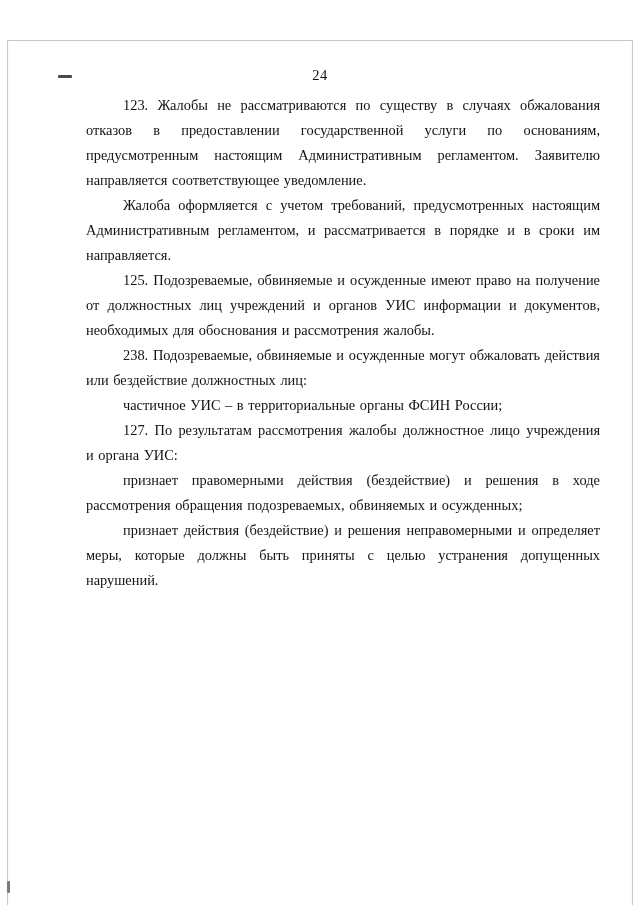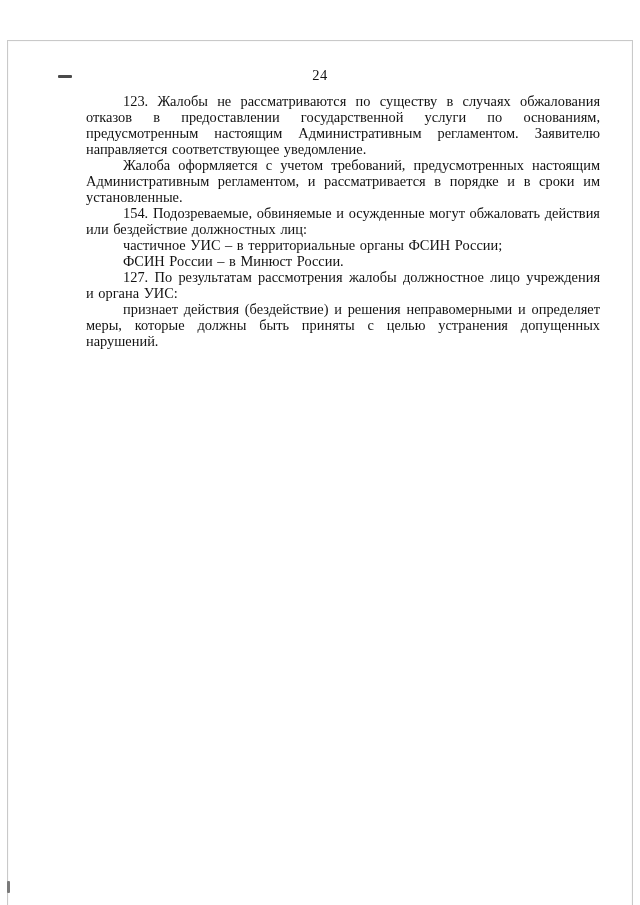--- a/index.html
+++ b/index.html
@@ -50,37 +50,38 @@
     line-height: 16px;
     margin: 26px 0 10px 0;
     letter-spacing: 0.5px;
   }
   .doc-content {
     margin: 0 32px 0 78px;
   }
   .doc-content p {
     margin: 0;
     font-size: 14.4px;
-    line-height: 16px;
+    line-height: 25px;
     text-align: justify;
     text-indent: 37px;
     word-spacing: 1px;
   }
 </style>
 </head>
 <body>
 
 <div class="scan-page">
   <div class="corner-mark-tl"></div>
   <div class="corner-mark-bl"></div>
 
   <div class="page-number">24</div>
 
   <div class="doc-content">
     <p>123. Жалобы не рассматриваются по существу в случаях обжалования отказов в предоставлении государственной услуги по основаниям, предусмотренным настоящим Административным регламентом. Заявителю направляется соответствующее уведомление.</p>
-    <p>Жалоба оформляется с учетом требований, предусмотренных настоящим Административным регламентом, и рассматривается в порядке и в сроки им установленные.</p>
-    <p>154. Подозреваемые, обвиняемые и осужденные могут обжаловать действия или бездействие должностных лиц:</p>
+    <p>Жалоба оформляется с учетом требований, предусмотренных настоящим Административным регламентом, и рассматривается в порядке и в сроки им направляется.</p>
+    <p>125. Подозреваемые, обвиняемые и осужденные имеют право на получение от должностных лиц учреждений и органов УИС информации и документов, необходимых для обоснования и рассмотрения жалобы.</p>
+    <p>238. Подозреваемые, обвиняемые и осужденные могут обжаловать действия или бездействие должностных лиц:</p>
     <p>частичное УИС – в территориальные органы ФСИН России;</p>
-    <p>ФСИН России – в Минюст России.</p>
     <p>127. По результатам рассмотрения жалобы должностное лицо учреждения и органа УИС:</p>
+    <p>признает правомерными действия (бездействие) и решения в ходе рассмотрения обращения подозреваемых, обвиняемых и осужденных;</p>
     <p>признает действия (бездействие) и решения неправомерными и определяет меры, которые должны быть приняты с целью устранения допущенных нарушений.</p>
   </div>
 </div>
 
 </body></html>

